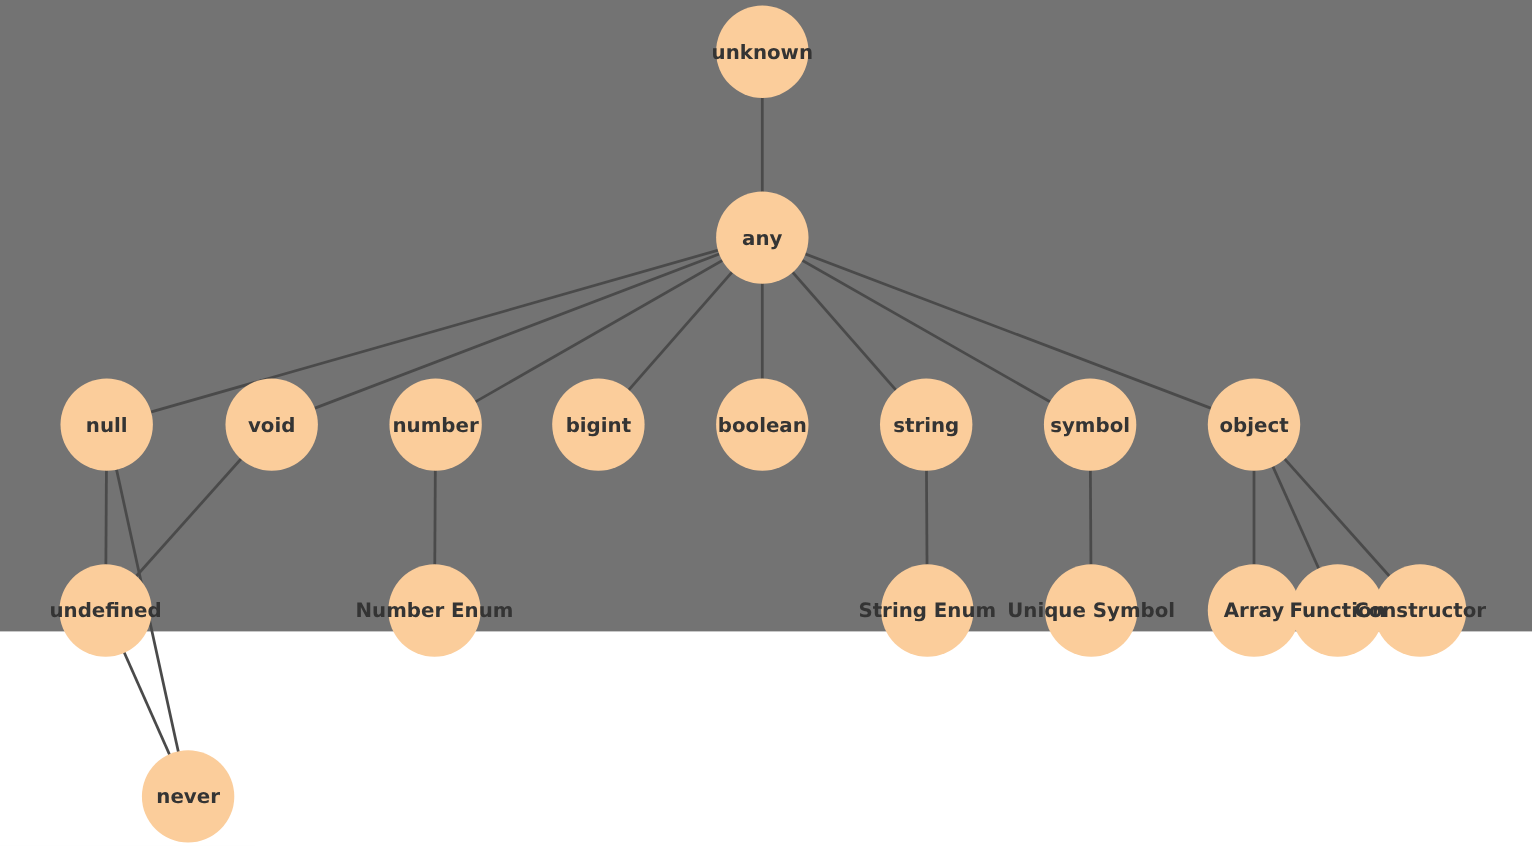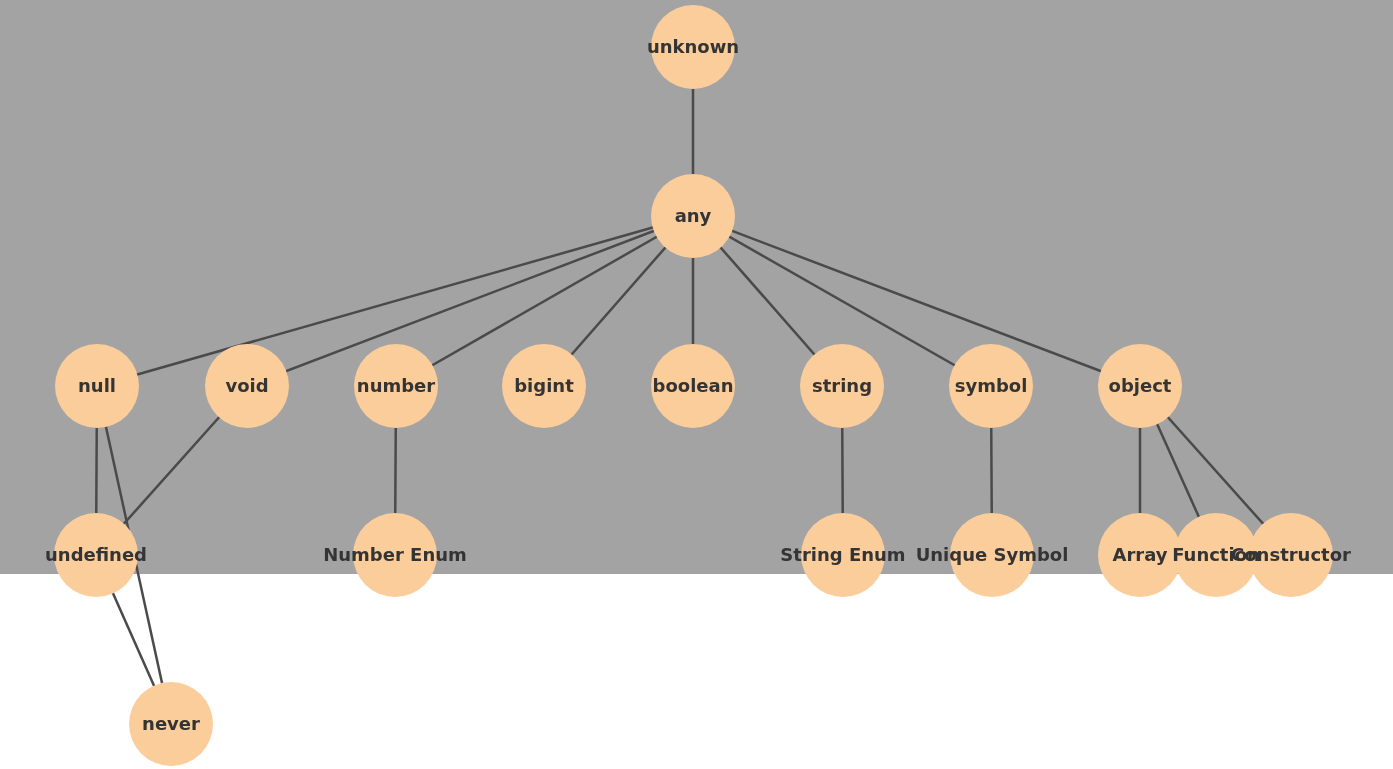--- a/index.html
+++ b/index.html
@@ -8,21 +8,21 @@
     background: #ffffff;
     width: 1393px;
     height: 769px;
     overflow: hidden;
     font-family: "DejaVu Sans", sans-serif;
   }
   .graph-wrap {
     position: relative;
     width: 1393px;
     height: 574px;
-    background: #a3a3a3;
+    background: #737373;
     text-align: center;
   }
   svg {
     display: block;
   }
   .node-label {
     font-family: "DejaVu Sans", "Liberation Sans", sans-serif;
     font-weight: 700;
     pointer-events: none;
     white-space: pre;

